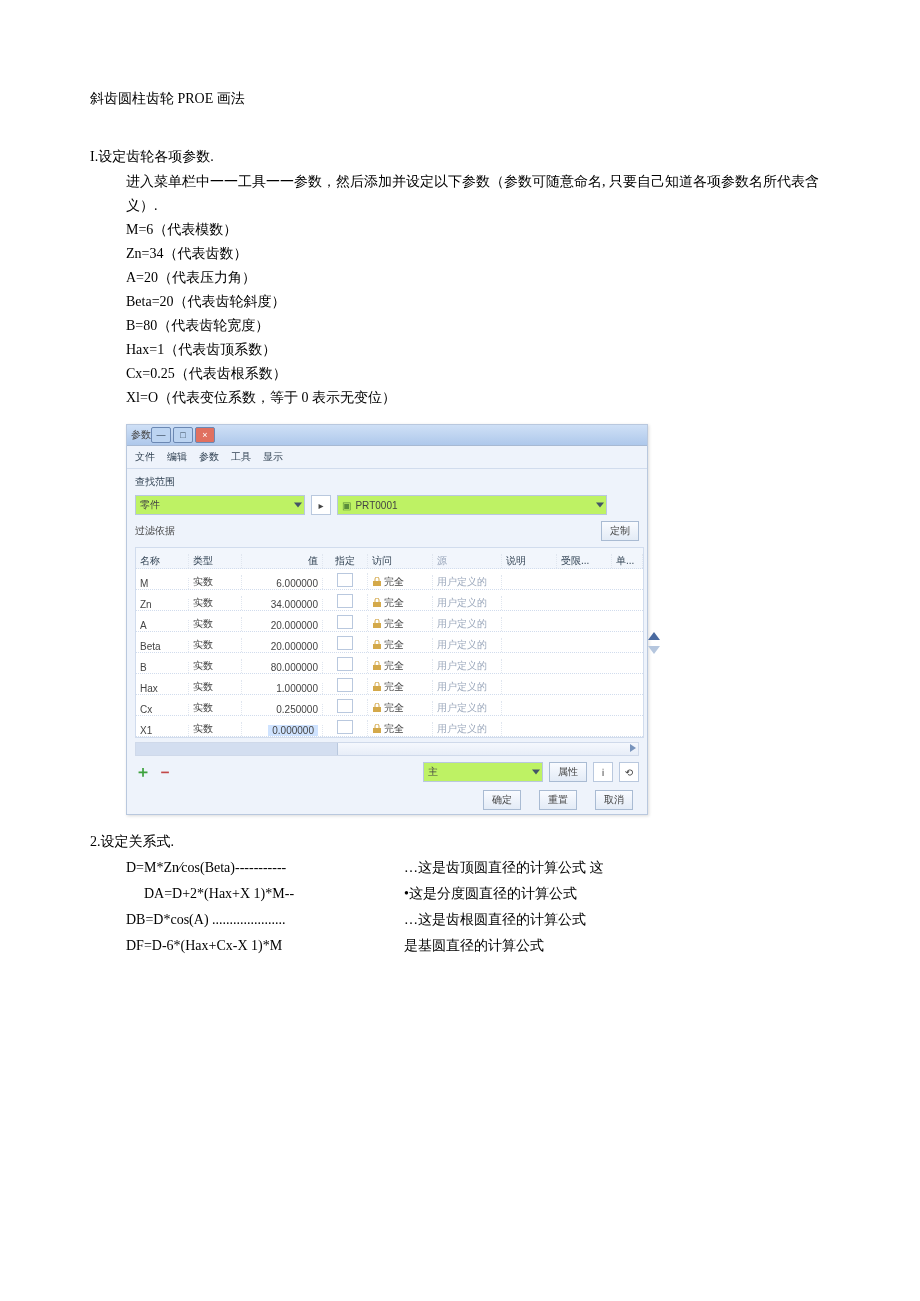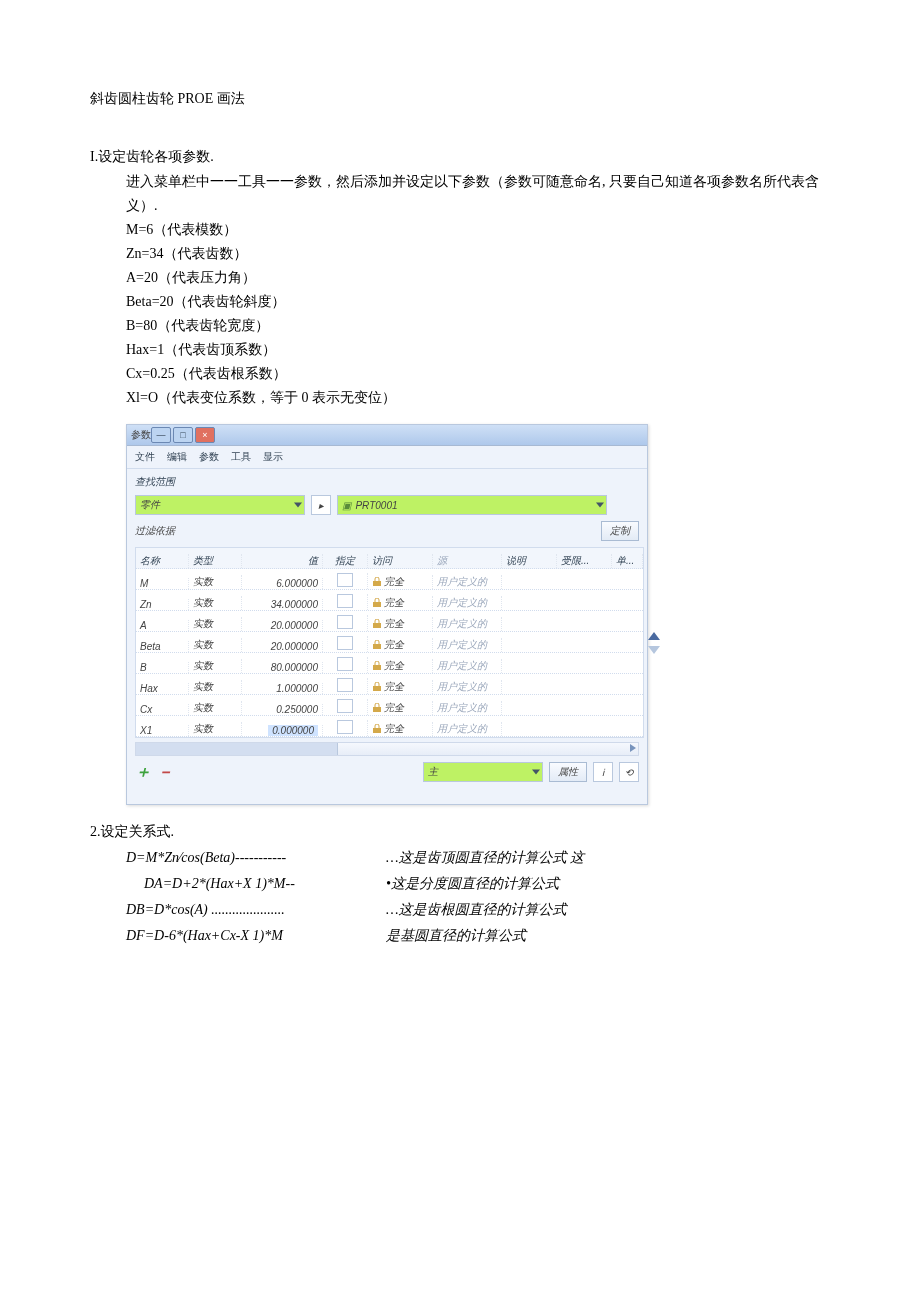--- a/index.html
+++ b/index.html
@@ -64,22 +64,21 @@
 .winbtn-blue { background: #bcd4f1; color:#345; }
 .winbtn-close { background: #e07060; color:#fff; }
 .menubar {
   padding: 4px 8px;
   display: flex;
   gap: 12px;
   color: #345;
   border-bottom: 1px solid #d1dced;
 }
 .panelbody {
-  padding: 4px 8px 22px 8px;
-  font-style: italic;
+  padding: 4px 8px 4px 8px;
 }
 .findrow {
   padding: 2px 0 6px 0;
   color:#345;
 }
 .row {
   display: flex;
   align-items: center;
   gap: 6px;
   margin-bottom: 6px;
@@ -186,21 +185,21 @@
 .footer-row{
   display:flex;align-items:center;gap:6px;margin-top:6px;
 }
 .pm{font-size:16px;font-weight:bold;line-height:1;}
 .plus{color:#3da23d;}
 .minus{color:#c24848;}
 .btn-row{
   display:flex;gap:18px;justify-content:flex-end;margin-top:8px;padding-right:6px;
 }
 .eq-grid{
-  display:flex; gap:30px; padding-left:36px; margin-top:2px;font-style:italic;
+  display:flex; gap:48px; padding-left:36px; margin-top:2px;
 }
 .eq-col{line-height:26px;}
 .eq-left{min-width:230px;}
 </style>
 </head>
 <body>
 
 <div class="page">
   <div class="title">斜齿圆柱齿轮 PROE 画法</div>
 
@@ -435,20 +434,25 @@
           <span class="pm plus">＋</span>
           <span class="pm minus">－</span>
           <div style="flex:1"></div>
           <div class="combo" style="width:110px">
             <span>主</span>
               <span class="caret"></span>
           </div>
           <div class="btn">属性</div>
           <span class="iconbox">ℹ</span>
           <span class="iconbox">⟲</span>
+        </div>
+        <div class="btn-row">
+          <div class="btn">确定</div>
+          <div class="btn">重置</div>
+          <div class="btn">取消</div>
         </div>
       </div>
     </div>
   </div>
 
   <div class="section-head">2.设定关系式.</div>
   <div class="eq-grid">
     <div class="eq-col eq-left">
       <div>D=M*Zn⁄cos(Beta)-----------</div>
       <div style="padding-left:18px">DA=D+2*(Hax+X 1)*M--</div>

